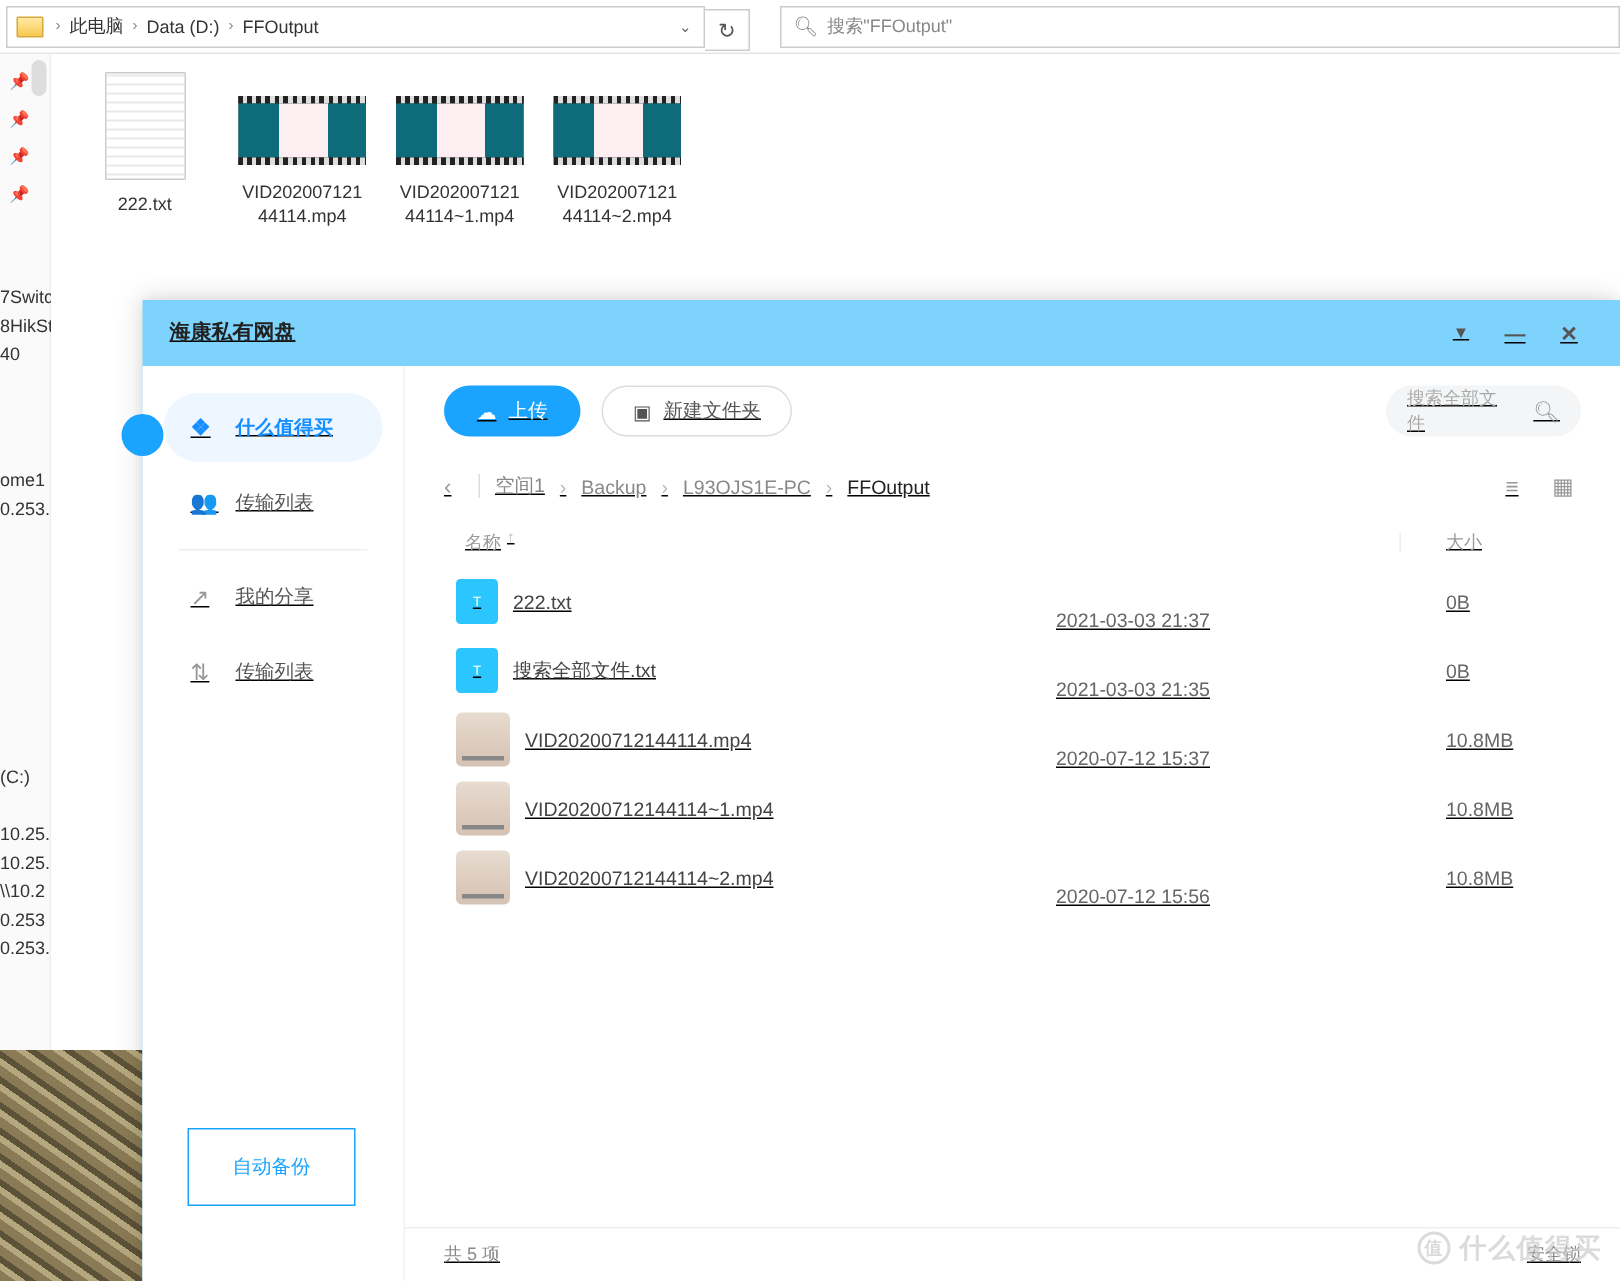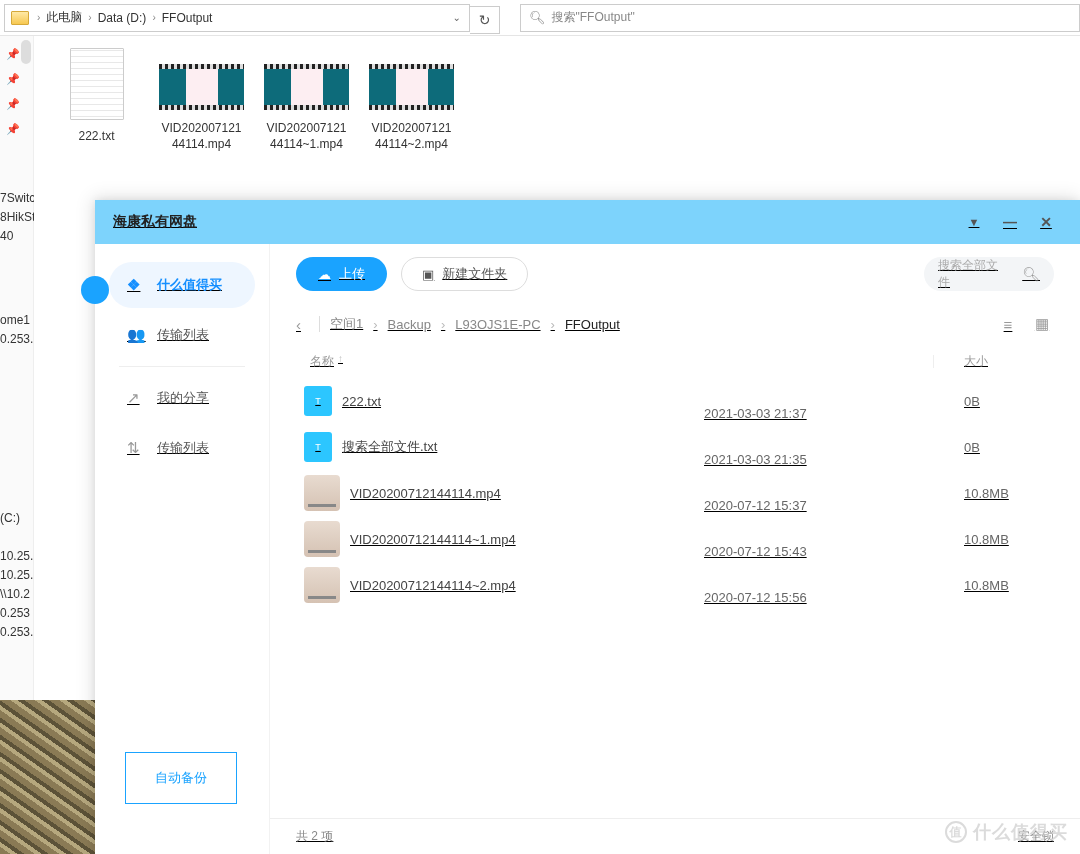--- a/index.html
+++ b/index.html
@@ -256,33 +256,32 @@
           </div>
           <div class="file-row">
             <div class="row-icon vid"></div>
             <div class="row-name">VID20200712144114.mp4</div>
             <div class="row-date">2020-07-12 15:37</div>
             <div class="row-size">10.8MB</div>
           </div>
           <div class="file-row">
             <div class="row-icon vid"></div>
             <div class="row-name">VID20200712144114~1.mp4</div>
-            <div class="row-date">2020-07-12 15:43</div>
             <div class="row-size">10.8MB</div>
           </div>
           <div class="file-row">
             <div class="row-icon vid"></div>
             <div class="row-name">VID20200712144114~2.mp4</div>
             <div class="row-date">2020-07-12 15:56</div>
             <div class="row-size">10.8MB</div>
           </div>
         </div>
       <div style="flex:1"></div>
       <div class="cloud-status">
-        <span>共 2 项</span>
+        <span>共 5 项</span>
         <span class="spacer"></span>
         <span>安全锁</span>
       </div>
     </div>
   </div>
 </div>
 
 <div class="watermark">
   <span class="wm-icon">值</span>
   <span>什么值得买</span>

